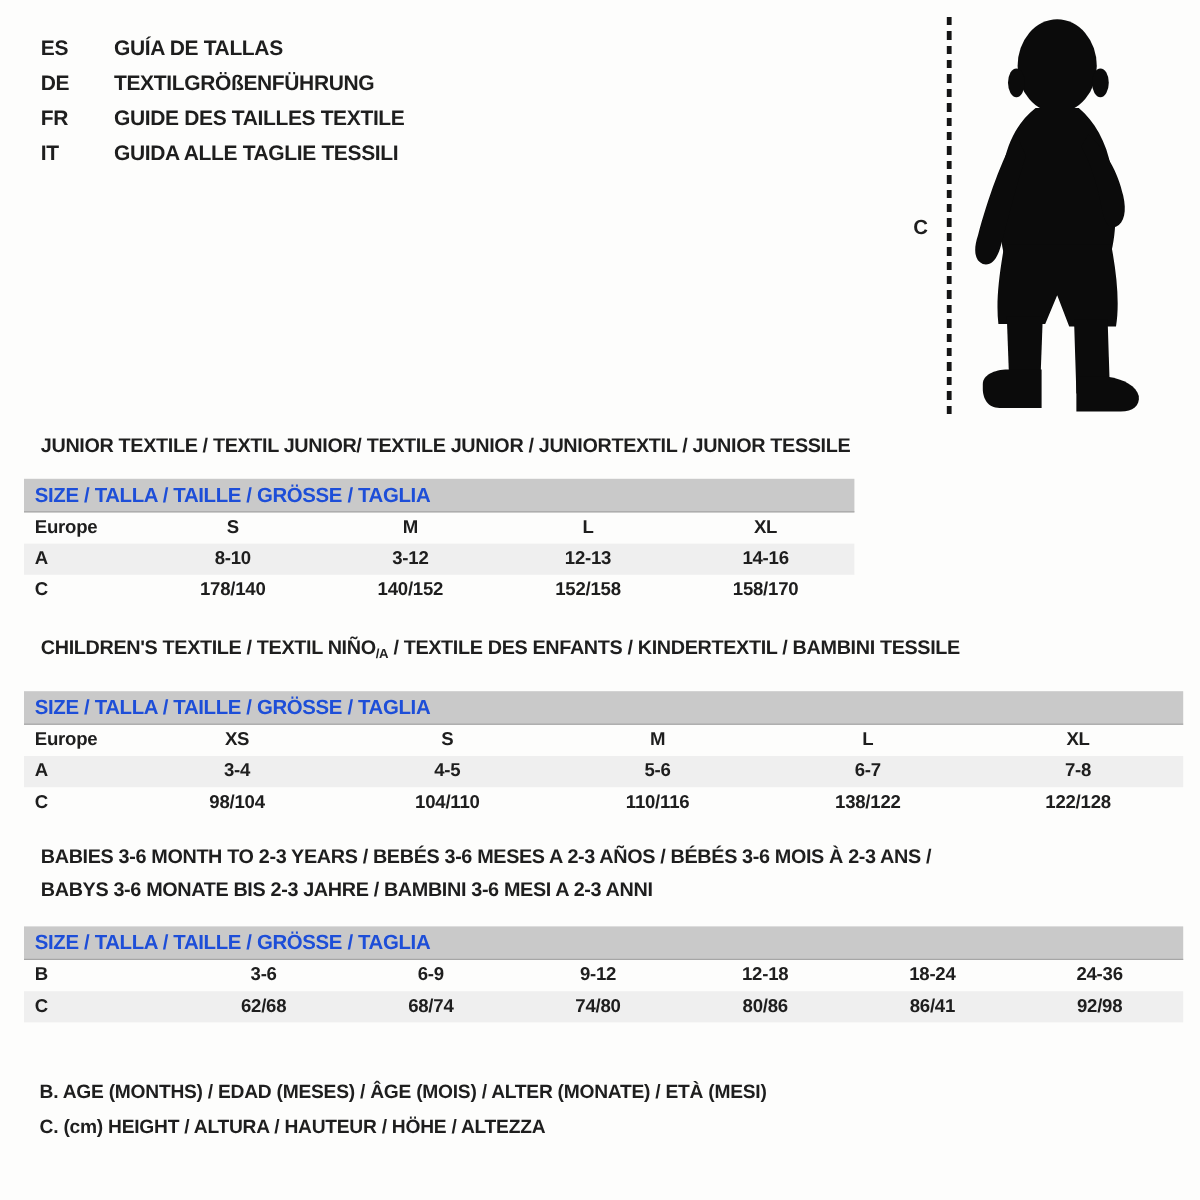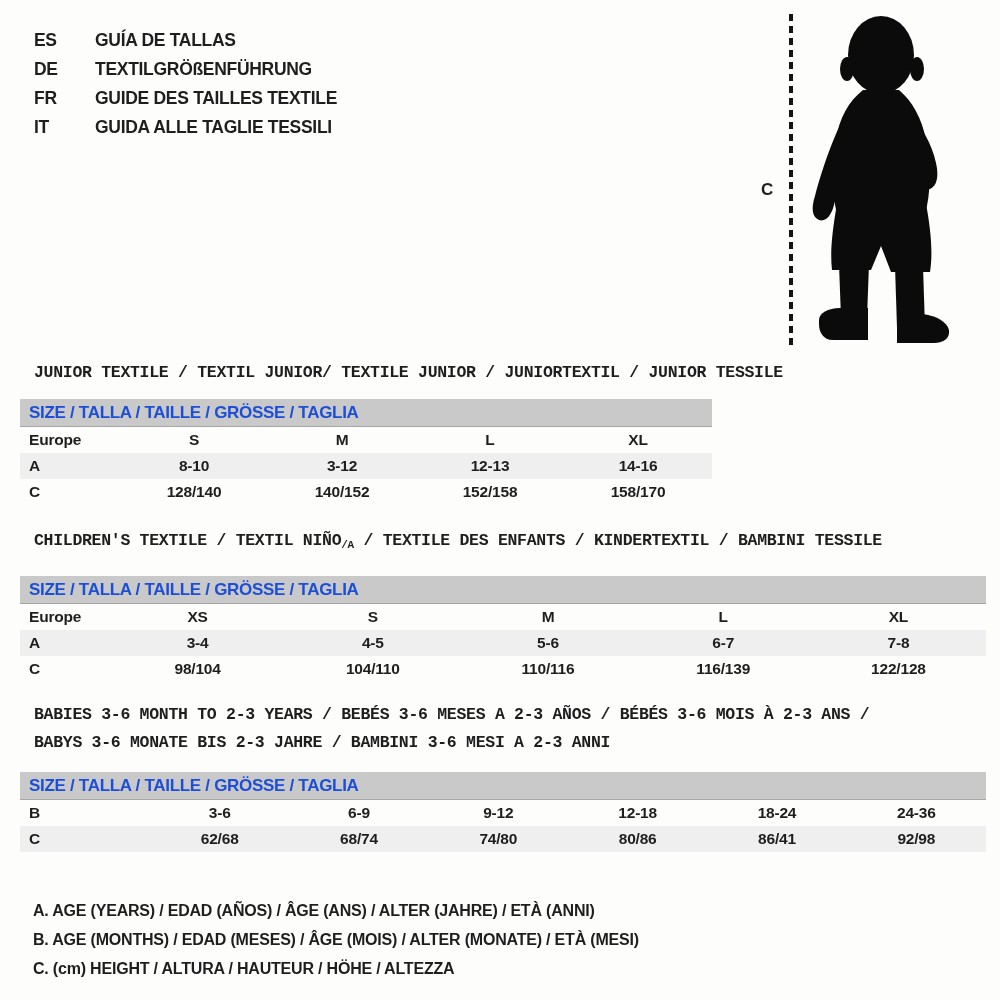--- a/index.html
+++ b/index.html
@@ -18,32 +18,32 @@
   .lang-code{width:61px;}
 
   
   .dotted-line{
     left:789px;top:14px;width:4px;height:331px;
     background:repeating-linear-gradient(to bottom,#141414 0px,#141414 7px,transparent 7px,transparent 12px);
   }
   .figure-label{left:761px;top:180px;font-size:17px;}
 
   
-  .section-title{left:34px;font-size:16.5px;letter-spacing:-0.3px;white-space:nowrap;font-family:Liberation Mono, monospace;}
+  .section-title{left:34px;font-size:16.5px;letter-spacing:-0.3px;white-space:nowrap;}
   .title-sub{font-size:11px;vertical-align:-3px;}
 
   
   .size-table{left:20px;}
   .t-header{
     height:28px;line-height:28px;padding-left:9px;
     background:#c9c9c9;border-bottom:1px solid #a6a6a6;
     font-size:17px;color:#1d4ed8;letter-spacing:-0.3px;
     box-sizing:border-box;
   }
-  .t-row{display:flex;height:26px;align-items:center;font-size:15.5px;letter-spacing:-0.2px;}
+  .t-row{display:flex;height:26px;align-items:center;font-size:15.5px;letter-spacing:-0.2px;justify-content:flex-end;}
   .t-row.shaded{background:#efefef;}
   .t-label{padding-left:9px;box-sizing:border-box;}
   .w-t1 .t-label{width:100px;}
   .w-t2 .t-label{width:90px;}
   .w-t3 .t-label{width:130px;}
   .t-cell{flex:1;text-align:center;}
 
   .tbl-1{width:692px;top:399px;}
   .tbl-2{width:966px;top:576px;}
   .tbl-3{width:966px;top:772px;}
@@ -116,21 +116,21 @@
   </div>
   <div class="t-row shaded">
     <div class="t-label">A</div>
     <div class="t-cell">8-10</div>
     <div class="t-cell">3-12</div>
     <div class="t-cell">12-13</div>
     <div class="t-cell">14-16</div>
   </div>
   <div class="t-row">
     <div class="t-label">C</div>
-    <div class="t-cell">128/140</div>
+    <div class="t-cell">178/140</div>
     <div class="t-cell">140/152</div>
     <div class="t-cell">152/158</div>
     <div class="t-cell">158/170</div>
   </div>
 </div>
 
 <div class="abs section-title" style="top:531px;">
   <span>CHILDREN'S TEXTILE / TEXTIL NIÑO</span><span class="title-sub">/A</span><span> / TEXTILE DES ENFANTS / KINDERTEXTIL / BAMBINI TESSILE</span>
 </div>
 <div class="abs size-table tbl-2 w-t2">
@@ -149,21 +149,21 @@
     <div class="t-cell">4-5</div>
     <div class="t-cell">5-6</div>
     <div class="t-cell">6-7</div>
     <div class="t-cell">7-8</div>
   </div>
   <div class="t-row">
     <div class="t-label">C</div>
     <div class="t-cell">98/104</div>
     <div class="t-cell">104/110</div>
     <div class="t-cell">110/116</div>
-    <div class="t-cell">116/139</div>
+    <div class="t-cell">138/122</div>
     <div class="t-cell">122/128</div>
   </div>
 </div>
 
 <div class="abs section-title" style="top:705px;">BABIES 3-6 MONTH TO 2-3 YEARS / BEBÉS 3-6 MESES A 2-3 AÑOS / BÉBÉS 3-6 MOIS À 2-3 ANS /</div>
 <div class="abs section-title" style="top:733px;">BABYS 3-6 MONATE BIS 2-3 JAHRE / BAMBINI 3-6 MESI A 2-3 ANNI</div>
 <div class="abs size-table tbl-3 w-t3">
   <div class="t-header">SIZE / TALLA / TAILLE / GRÖSSE / TAGLIA</div>
   <div class="t-row">
     <div class="t-label">B</div>
@@ -179,16 +179,15 @@
     <div class="t-cell">62/68</div>
     <div class="t-cell">68/74</div>
     <div class="t-cell">74/80</div>
     <div class="t-cell">80/86</div>
     <div class="t-cell">86/41</div>
     <div class="t-cell">92/98</div>
   </div>
 </div>
 
 <div class="abs notes">
-  <div class="note-line">A. AGE (YEARS) / EDAD (AÑOS) / ÂGE (ANS) / ALTER (JAHRE) / ETÀ (ANNI)</div>
   <div class="note-line">B. AGE (MONTHS) / EDAD (MESES) / ÂGE (MOIS) / ALTER (MONATE) / ETÀ (MESI)</div>
   <div class="note-line">C. (cm) HEIGHT / ALTURA / HAUTEUR / HÖHE / ALTEZZA</div>
 </div>
 
 </body></html>

